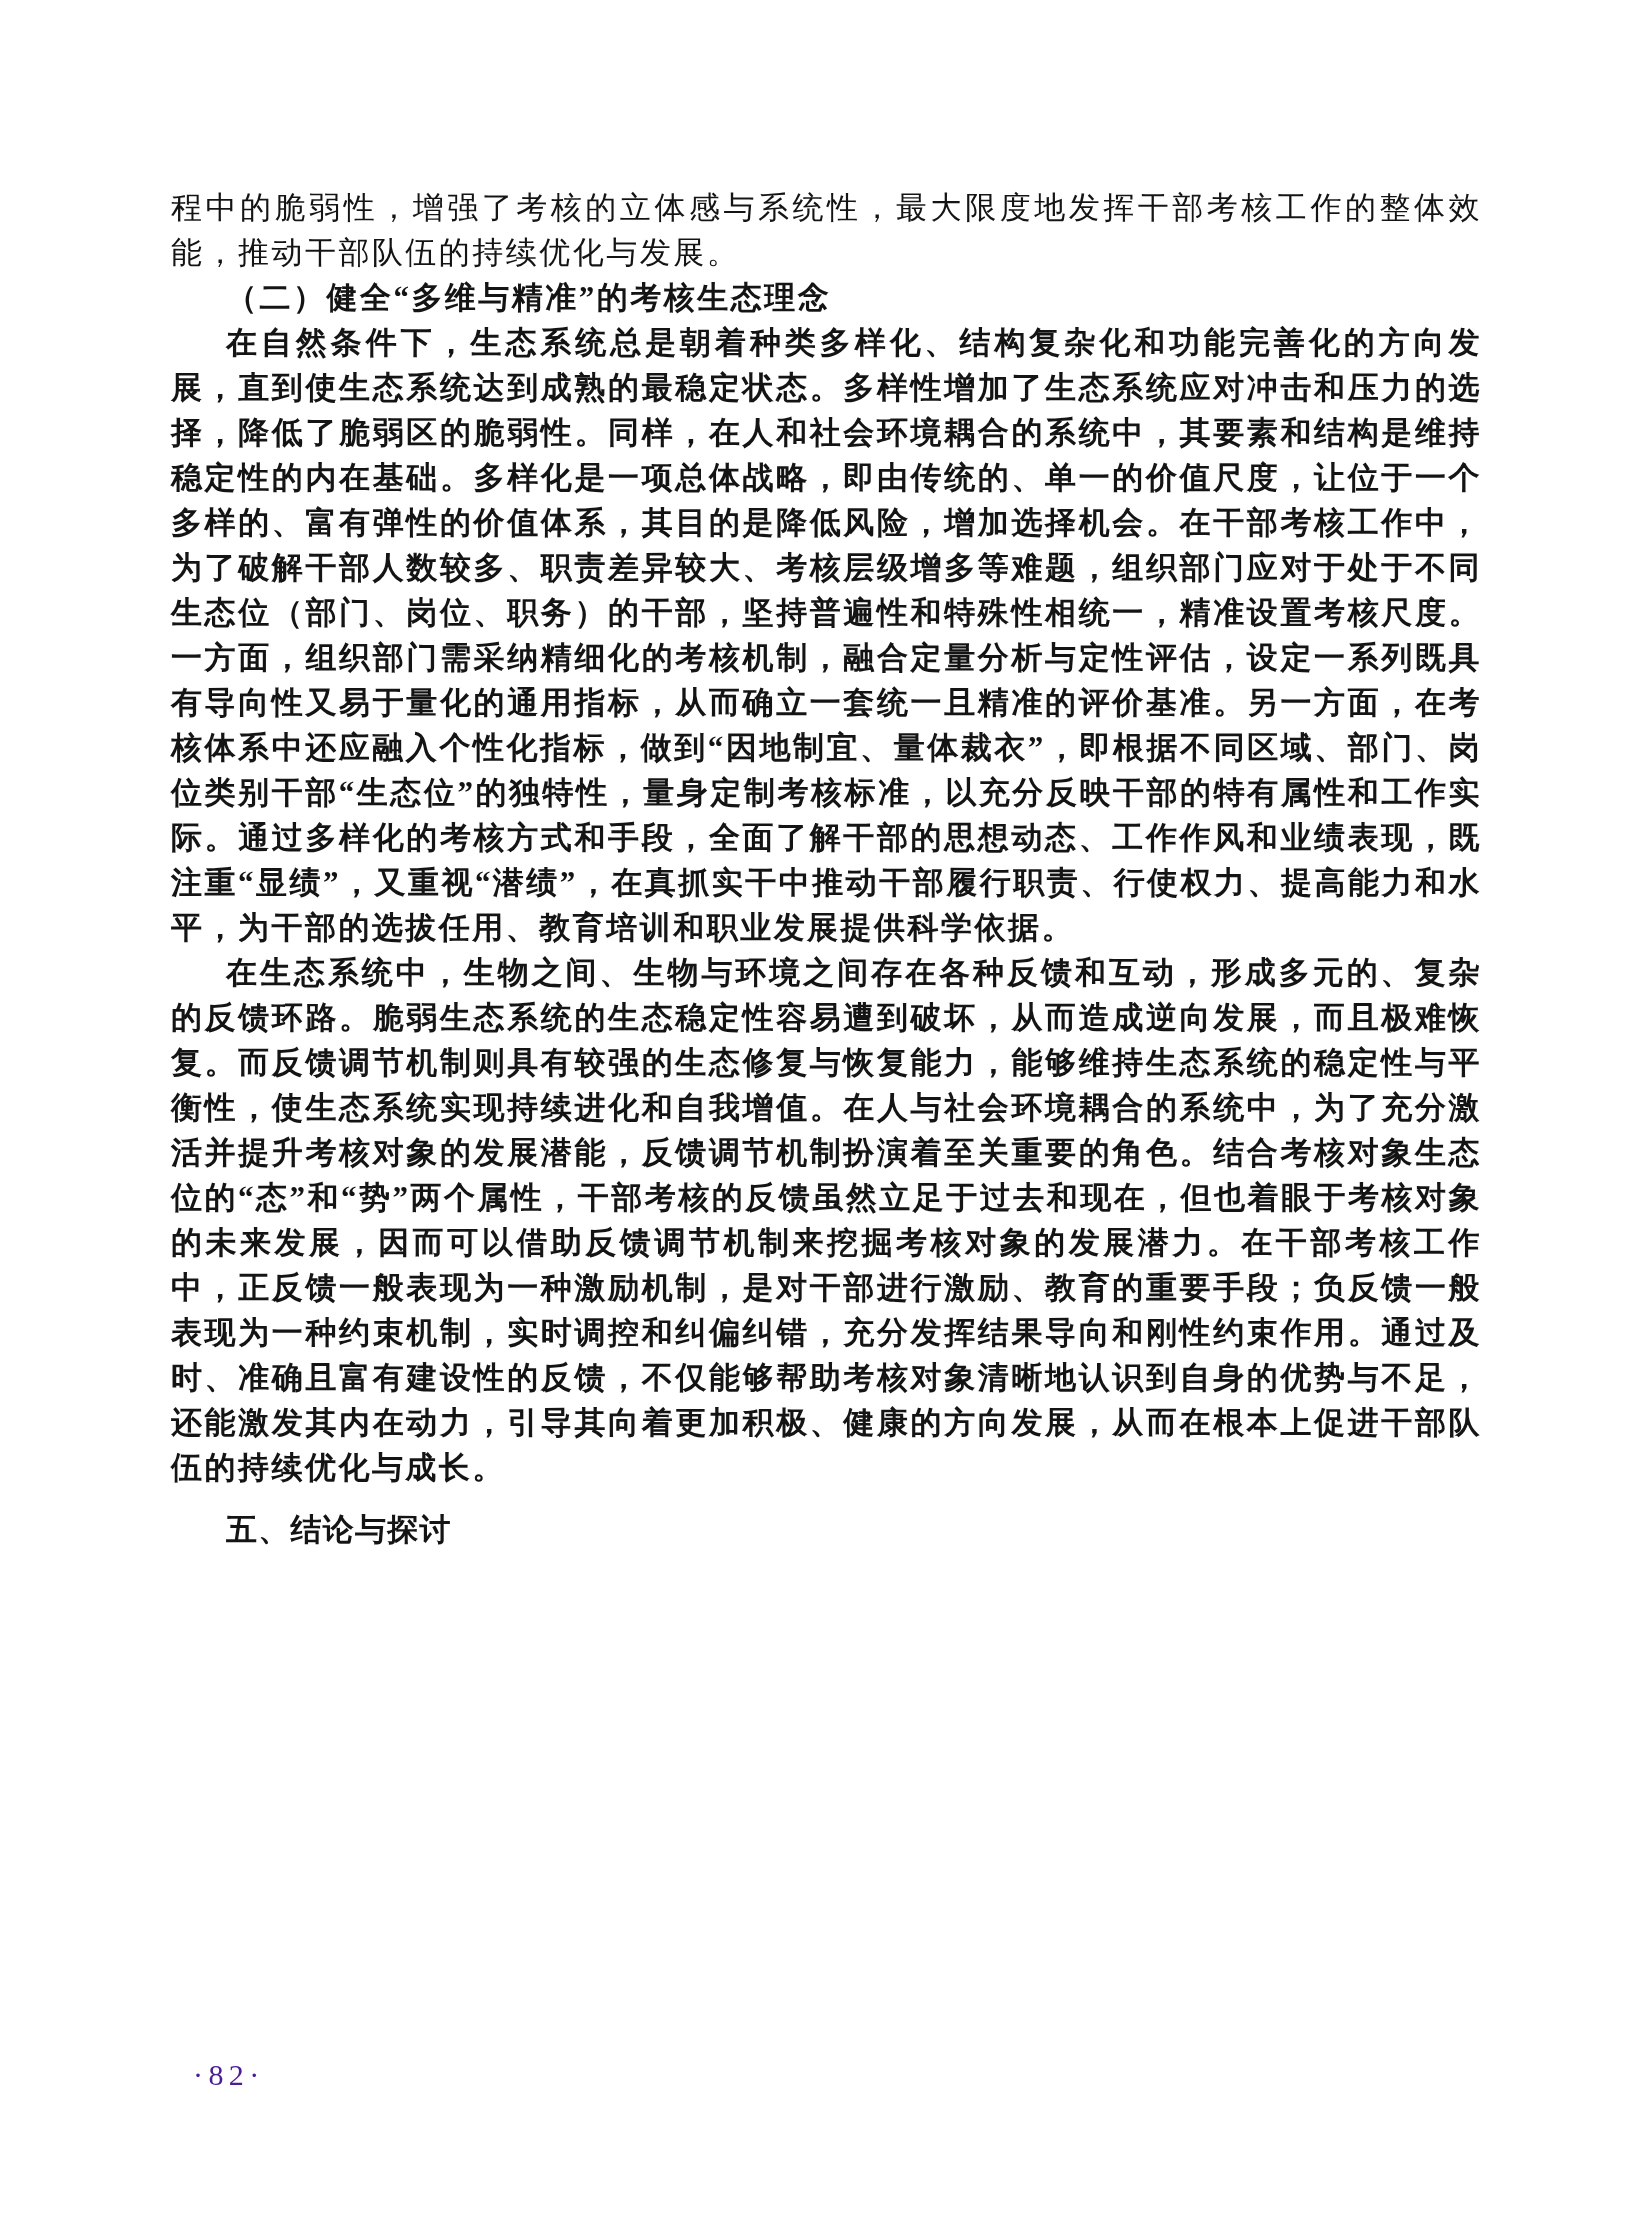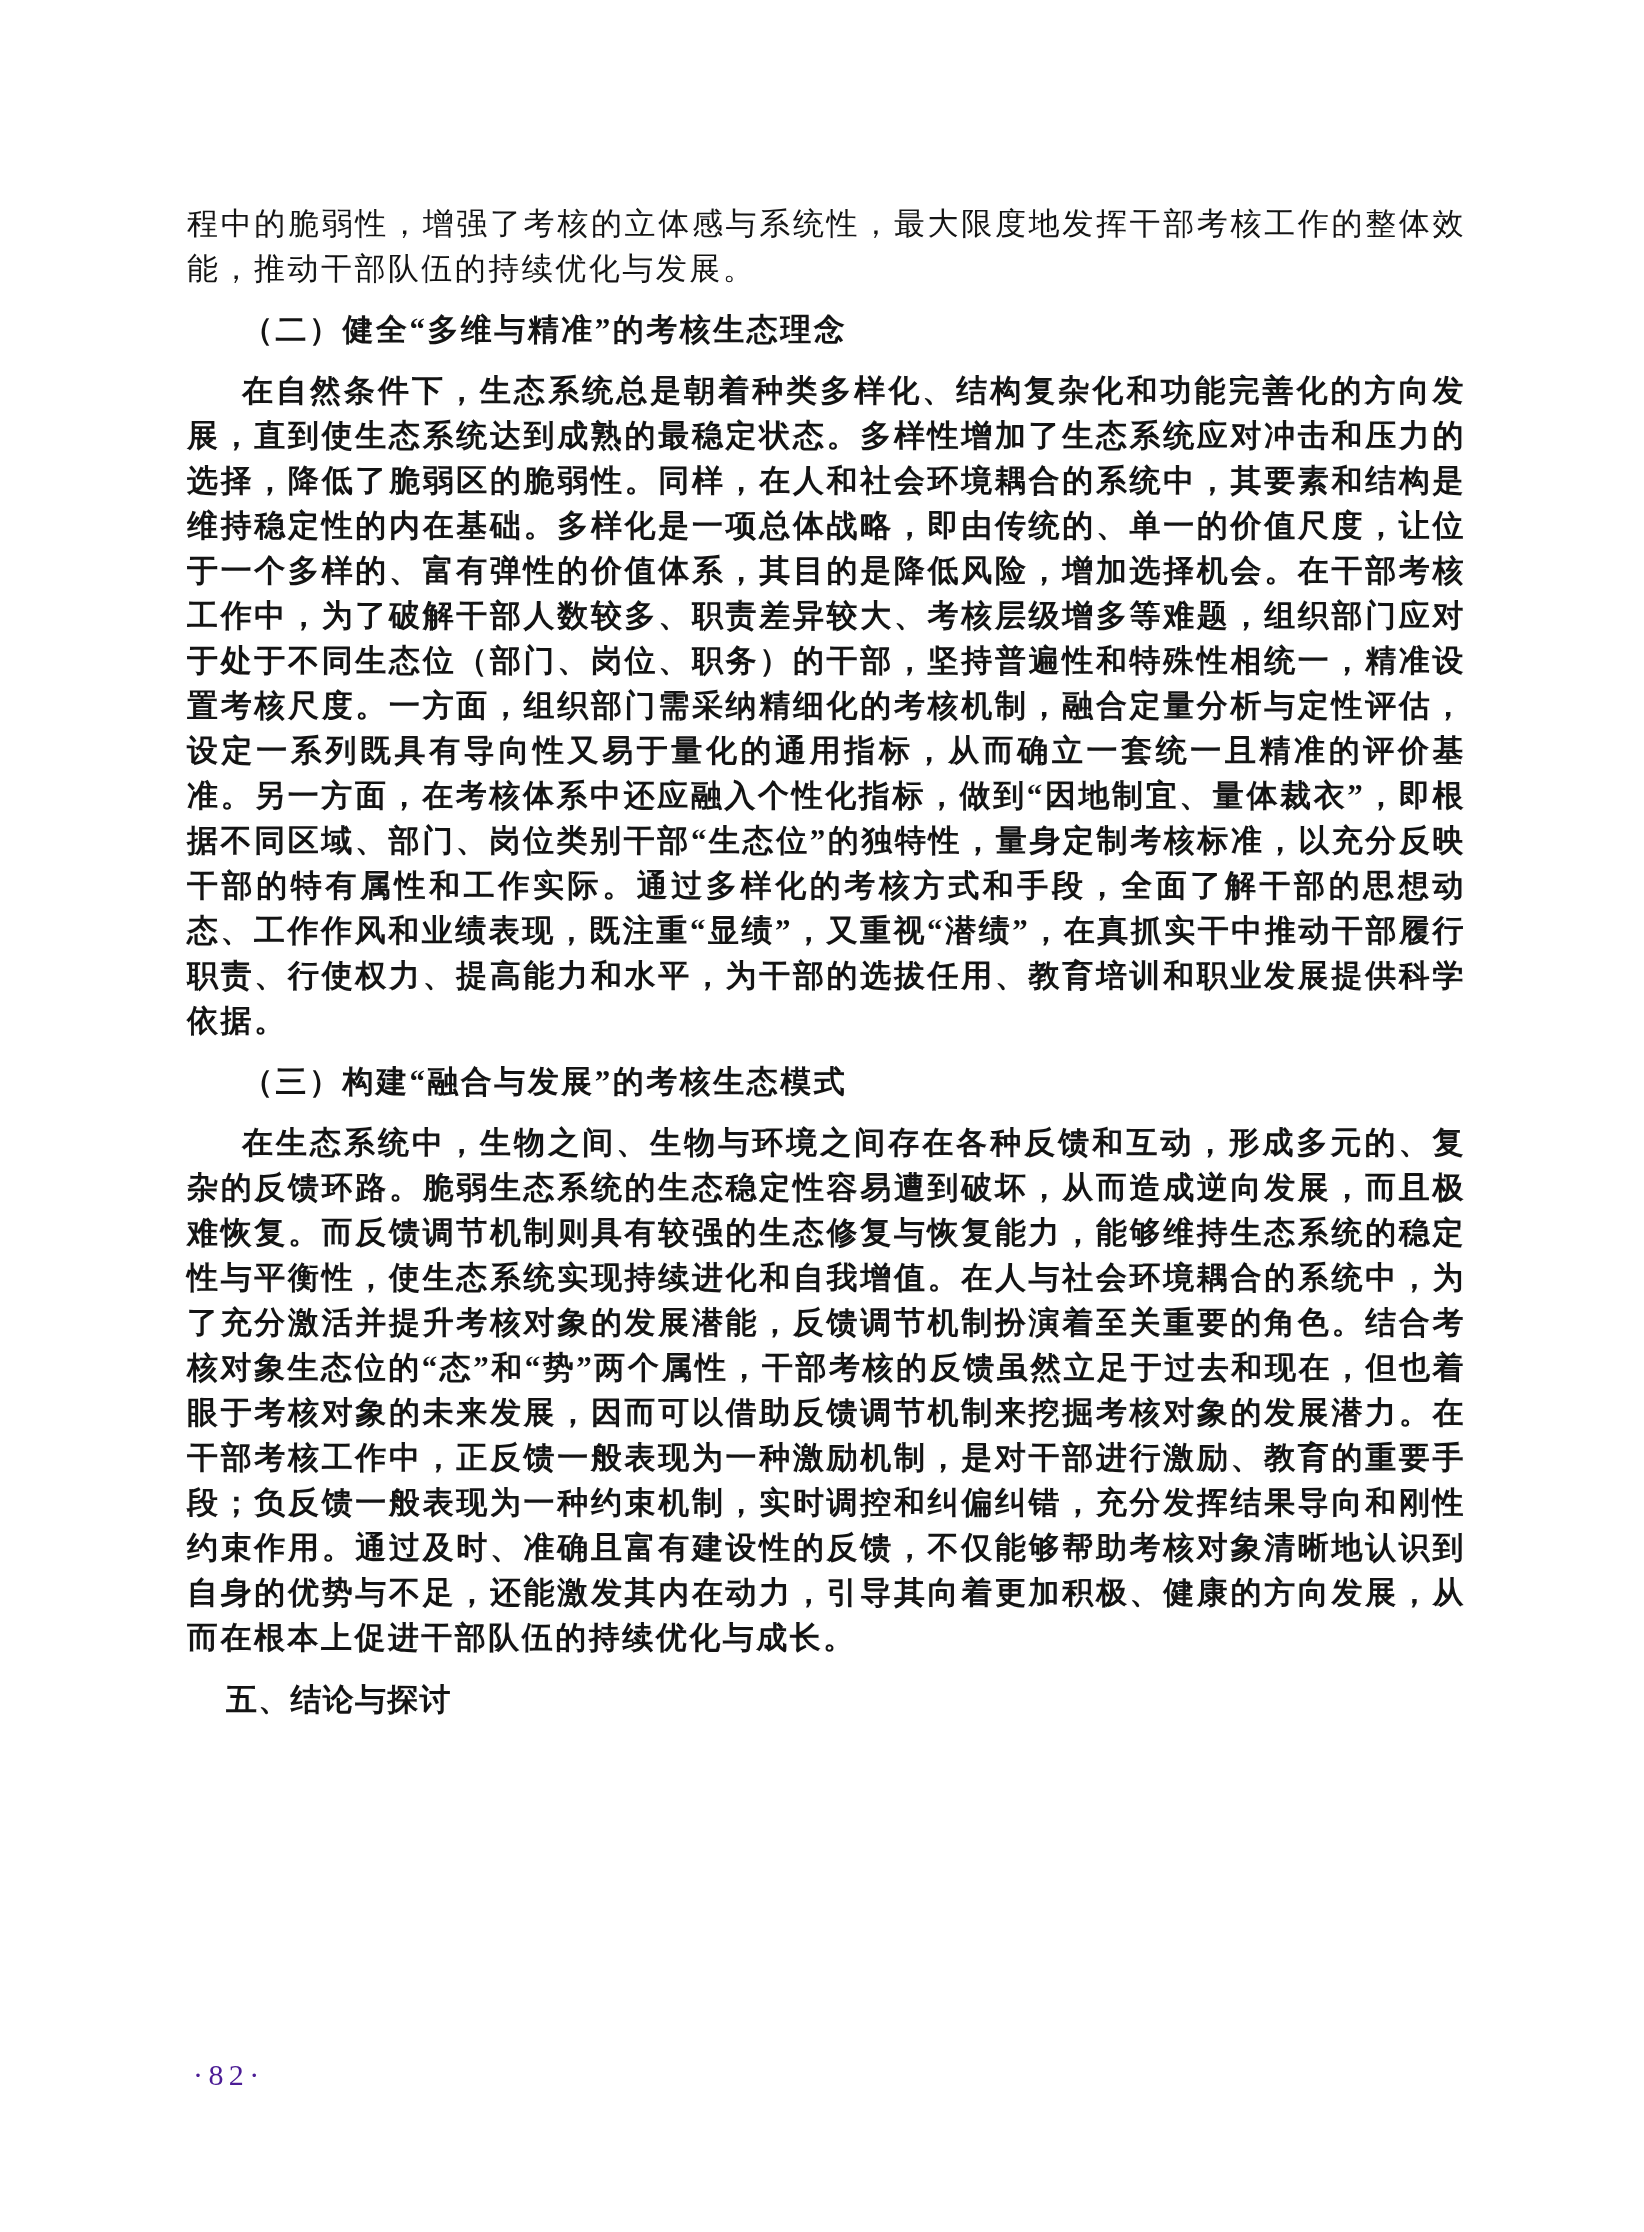--- a/index.html
+++ b/index.html
@@ -17,21 +17,21 @@
     font-family: "Liberation Serif", "DejaVu Serif", serif;
     color: #141414;
   }
   .content {
     position: absolute;
     left: 171px;
     top: 185px;
     width: 1311px;
   }
   .para {
-    margin: 16px;
+    margin: 0;
     font-size: 31px;
     line-height: 45px;
     letter-spacing: 0.08em;
     text-align: justify;
     text-justify: inter-character;
     word-break: break-all;
   }
   .indent {
     text-indent: 55px;
     font-weight: bold;
@@ -56,19 +56,18 @@
   }
 </style>
 </head>
 <body>
 
 <div class="page">
   <div class="content">
     <p class="para">程中的脆弱性，增强了考核的立体感与系统性，最大限度地发挥干部考核工作的整体效能，推动干部队伍的持续优化与发展。</p>
     <p class="para indent">（二）健全“多维与精准”的考核生态理念</p>
     <p class="para indent">在自然条件下，生态系统总是朝着种类多样化、结构复杂化和功能完善化的方向发展，直到使生态系统达到成熟的最稳定状态。多样性增加了生态系统应对冲击和压力的选择，降低了脆弱区的脆弱性。同样，在人和社会环境耦合的系统中，其要素和结构是维持稳定性的内在基础。多样化是一项总体战略，即由传统的、单一的价值尺度，让位于一个多样的、富有弹性的价值体系，其目的是降低风险，增加选择机会。在干部考核工作中，为了破解干部人数较多、职责差异较大、考核层级增多等难题，组织部门应对于处于不同生态位（部门、岗位、职务）的干部，坚持普遍性和特殊性相统一，精准设置考核尺度。一方面，组织部门需采纳精细化的考核机制，融合定量分析与定性评估，设定一系列既具有导向性又易于量化的通用指标，从而确立一套统一且精准的评价基准。另一方面，在考核体系中还应融入个性化指标，做到“因地制宜、量体裁衣”，即根据不同区域、部门、岗位类别干部“生态位”的独特性，量身定制考核标准，以充分反映干部的特有属性和工作实际。通过多样化的考核方式和手段，全面了解干部的思想动态、工作作风和业绩表现，既注重“显绩”，又重视“潜绩”，在真抓实干中推动干部履行职责、行使权力、提高能力和水平，为干部的选拔任用、教育培训和职业发展提供科学依据。</p>
-    <p class="para indent">（三）构建“融合与发展”的考核生态模式</p>
     <p class="para indent">在生态系统中，生物之间、生物与环境之间存在各种反馈和互动，形成多元的、复杂的反馈环路。脆弱生态系统的生态稳定性容易遭到破坏，从而造成逆向发展，而且极难恢复。而反馈调节机制则具有较强的生态修复与恢复能力，能够维持生态系统的稳定性与平衡性，使生态系统实现持续进化和自我增值。在人与社会环境耦合的系统中，为了充分激活并提升考核对象的发展潜能，反馈调节机制扮演着至关重要的角色。结合考核对象生态位的“态”和“势”两个属性，干部考核的反馈虽然立足于过去和现在，但也着眼于考核对象的未来发展，因而可以借助反馈调节机制来挖掘考核对象的发展潜力。在干部考核工作中，正反馈一般表现为一种激励机制，是对干部进行激励、教育的重要手段；负反馈一般表现为一种约束机制，实时调控和纠偏纠错，充分发挥结果导向和刚性约束作用。通过及时、准确且富有建设性的反馈，不仅能够帮助考核对象清晰地认识到自身的优势与不足，还能激发其内在动力，引导其向着更加积极、健康的方向发展，从而在根本上促进干部队伍的持续优化与成长。</p>
     <h2 class="section-heading">五、结论与探讨</h2>
   </div>
   <div class="page-number">·82·</div>
 </div>
 
 
 </body></html>

